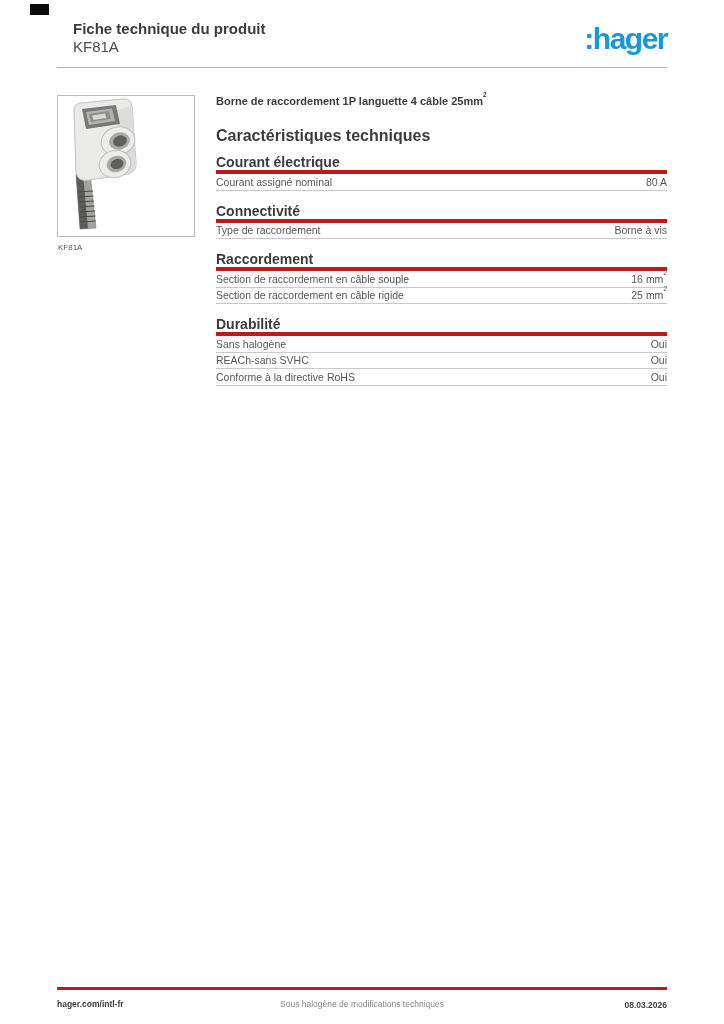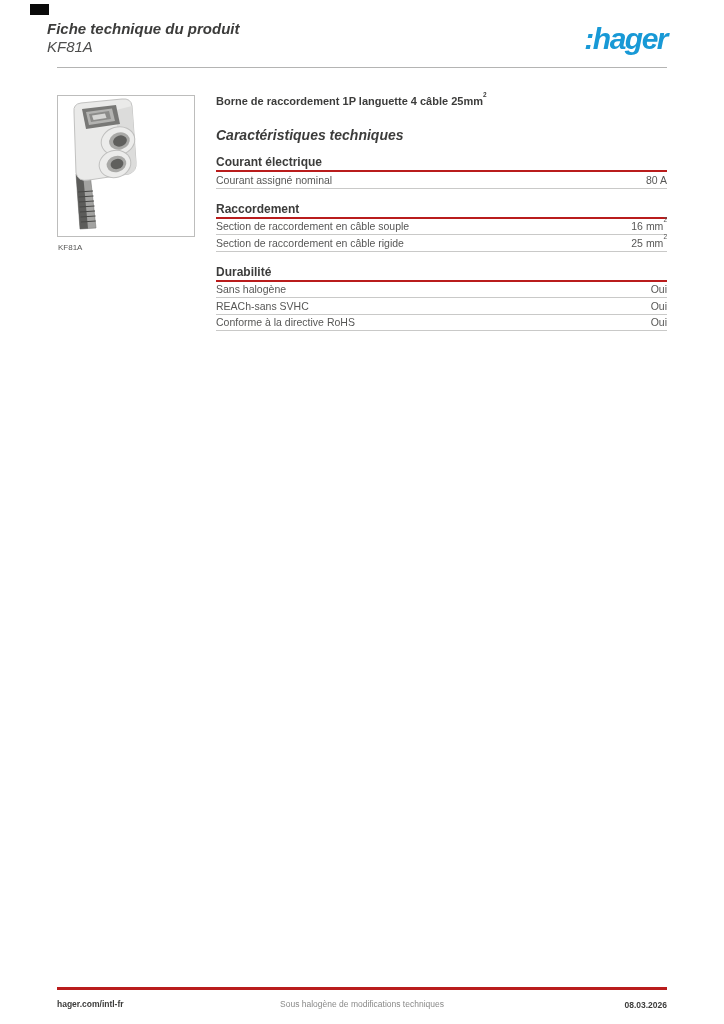--- a/index.html
+++ b/index.html
@@ -10,37 +10,37 @@
     color:#3c3c3b;
     position:relative;
     overflow:hidden;
   }
   .page { position:absolute; inset:0; background:#fff; }
 
   
   .crop-mark { position:absolute; left:30px; top:4px; width:19px; height:11px; background:#0a0a0a; }
 
   
-  .hdr { position:absolute; left:47px; right:57px; top:20px;font-style:italic; }
+  .hdr { position:absolute; left:73px; right:57px; top:20px; }
   .hdr-title { font-size:15px; font-weight:bold; color:#3c3c3b; line-height:18px; }
   .hdr-ref   { font-size:15px; font-weight:normal; color:#4e4e4d; line-height:18px; }
   .logo { position:absolute; right:0; top:4px; font-size:30px; font-weight:bold; color:#1899d6; letter-spacing:-1.5px; line-height:30px;margin-left:8px; }
   .hdr-rule { position:absolute; left:57px; right:57px; top:67px; height:1px; background:#b4b4b3; }
 
   
   .img-card { position:absolute; left:57px; top:95px; width:138px; height:142px; border:1px solid #bdbdbc; background:#fff; }
   .img-caption { position:absolute; left:58px; top:243px; font-size:8px; color:#575756; }
 
   
   .col { position:absolute; left:216px; top:95px; width:451px; }
   .product-name { font-size:11px; font-weight:bold; color:#3c3c3b; line-height:13px; }
-  .spec-heading { font-size:14px; font-weight:bold; color:#3c3c3b; line-height:13px; margin-top:21px;font-style:italic; }
+  .spec-heading { font-size:16px; font-weight:bold; color:#3c3c3b; line-height:13px; margin-top:21px; }
   .section { margin-top:14px; }
   .section:first-of-type { margin-top:11px; }
-  .section-title { font-size:12px; font-weight:bold; color:#3c3c3b; line-height:12px; padding-bottom:2px; border-bottom:2px solid #b91c1c; }
+  .section-title { font-size:14px; font-weight:bold; color:#3c3c3b; line-height:12px; padding-bottom:2px; border-bottom:4px solid #b91c1c; }
   .row { display:flex; justify-content:space-between; align-items:center; font-size:10.5px; color:#575756; line-height:11px; padding:2.5px 0 2px 0; border-bottom:1px solid #c9c9c8; }
   .row .lbl { text-align:left; }
   .row .val { text-align:right; white-space:nowrap; }
   sup { font-size:6.5px; position:relative; top:-3.5px; line-height:0; }
 
   
   .ftr { position:absolute; left:57px; right:57px; top:987px; border-top:3px solid #b91c1c; padding-top:9px; font-size:8.5px; }
   .ftr-left  { position:absolute; left:0; top:9px; font-weight:bold; color:#3c3c3b; text-decoration:none; }
   .ftr-center{ position:absolute; left:50%; top:9px; transform:translateX(-50%); color:#8a8a89; }
   .ftr-right { position:absolute; right:0; top:10px; font-weight:bold; color:#3c3c3b; }
@@ -99,20 +99,27 @@
     <div class="spec-heading">Caractéristiques techniques</div>
 
     <div class="section">
       <div class="section-title">Courant électrique</div>
       <div class="row">
         <span class="lbl">Courant assigné nominal</span>
         <span class="val">80 A</span>
       </div>
     </div>
 
+    <div class="section">
+      <div class="section-title">Connectivité</div>
+      <div class="row">
+        <span class="lbl">Type de raccordement</span>
+        <span class="val">Borne à vis</span>
+      </div>
+    </div>
 
     <div class="section">
       <div class="section-title">Raccordement</div>
       <div class="row">
         <span class="lbl">Section de raccordement en câble souple</span>
         <span class="val"><span>16 mm</span><sup>2</sup></span>
       </div>
       <div class="row">
         <span class="lbl">Section de raccordement en câble rigide</span>
         <span class="val"><span>25 mm</span><sup>2</sup></span>

